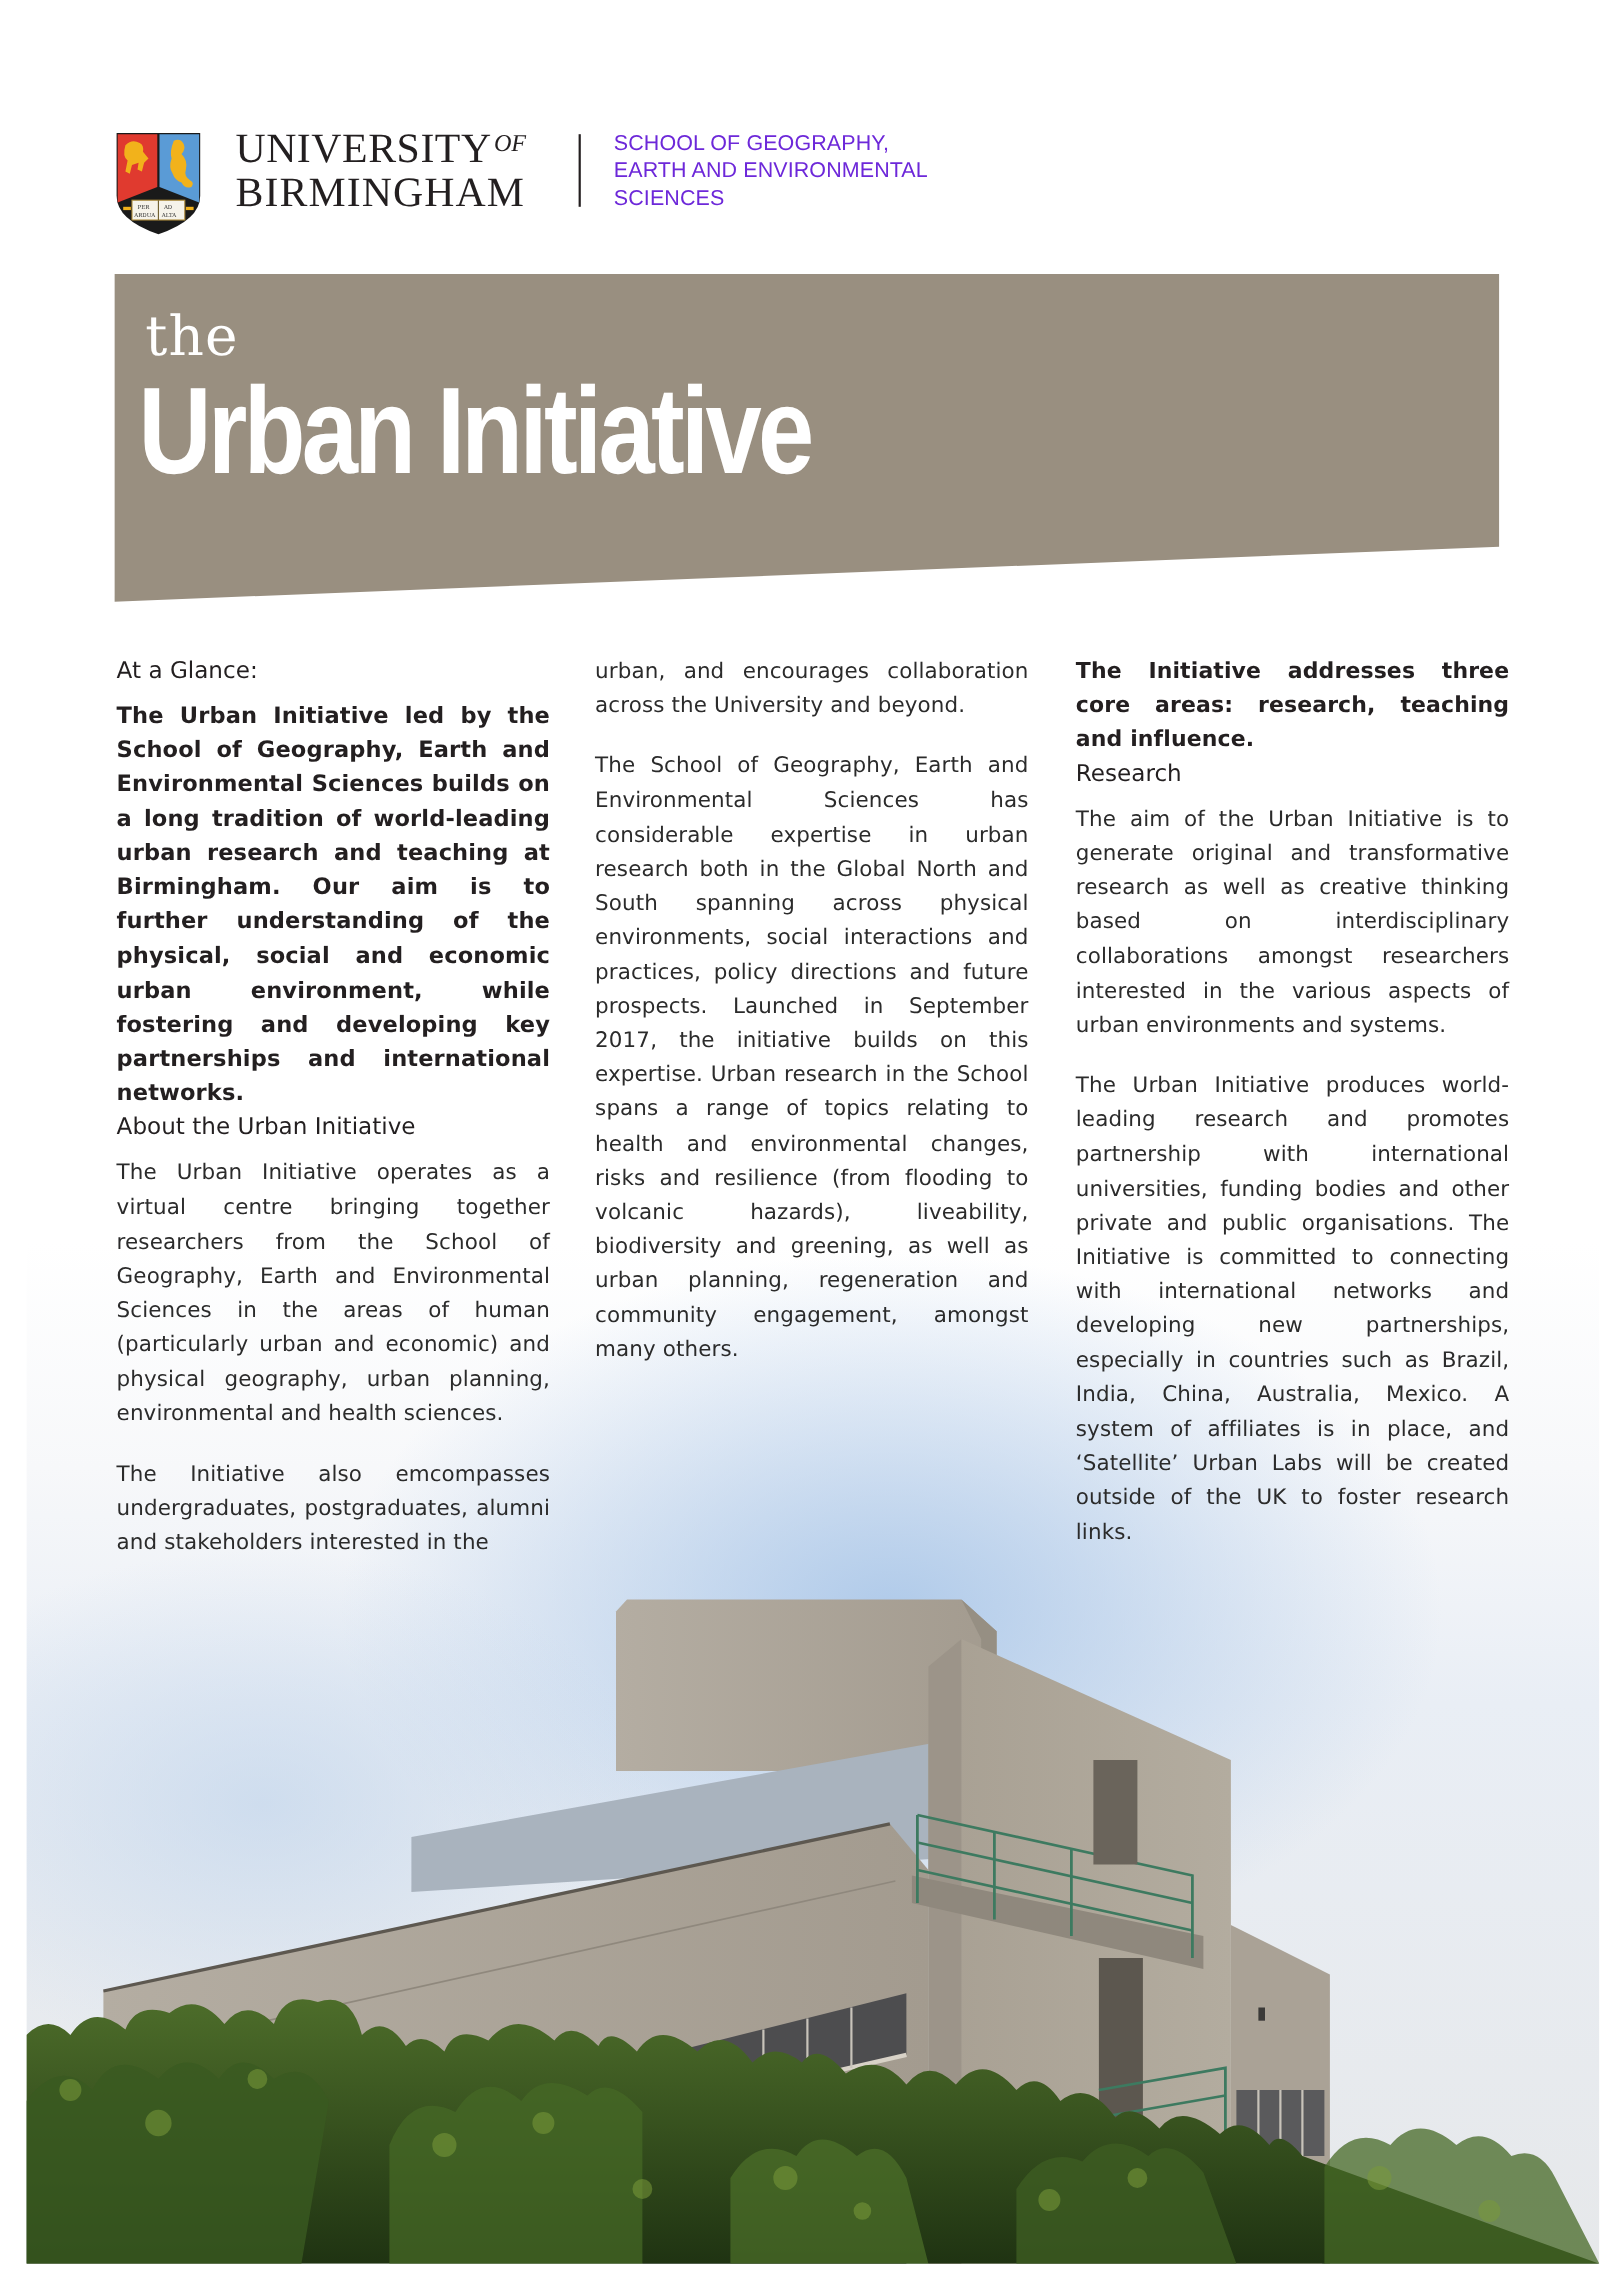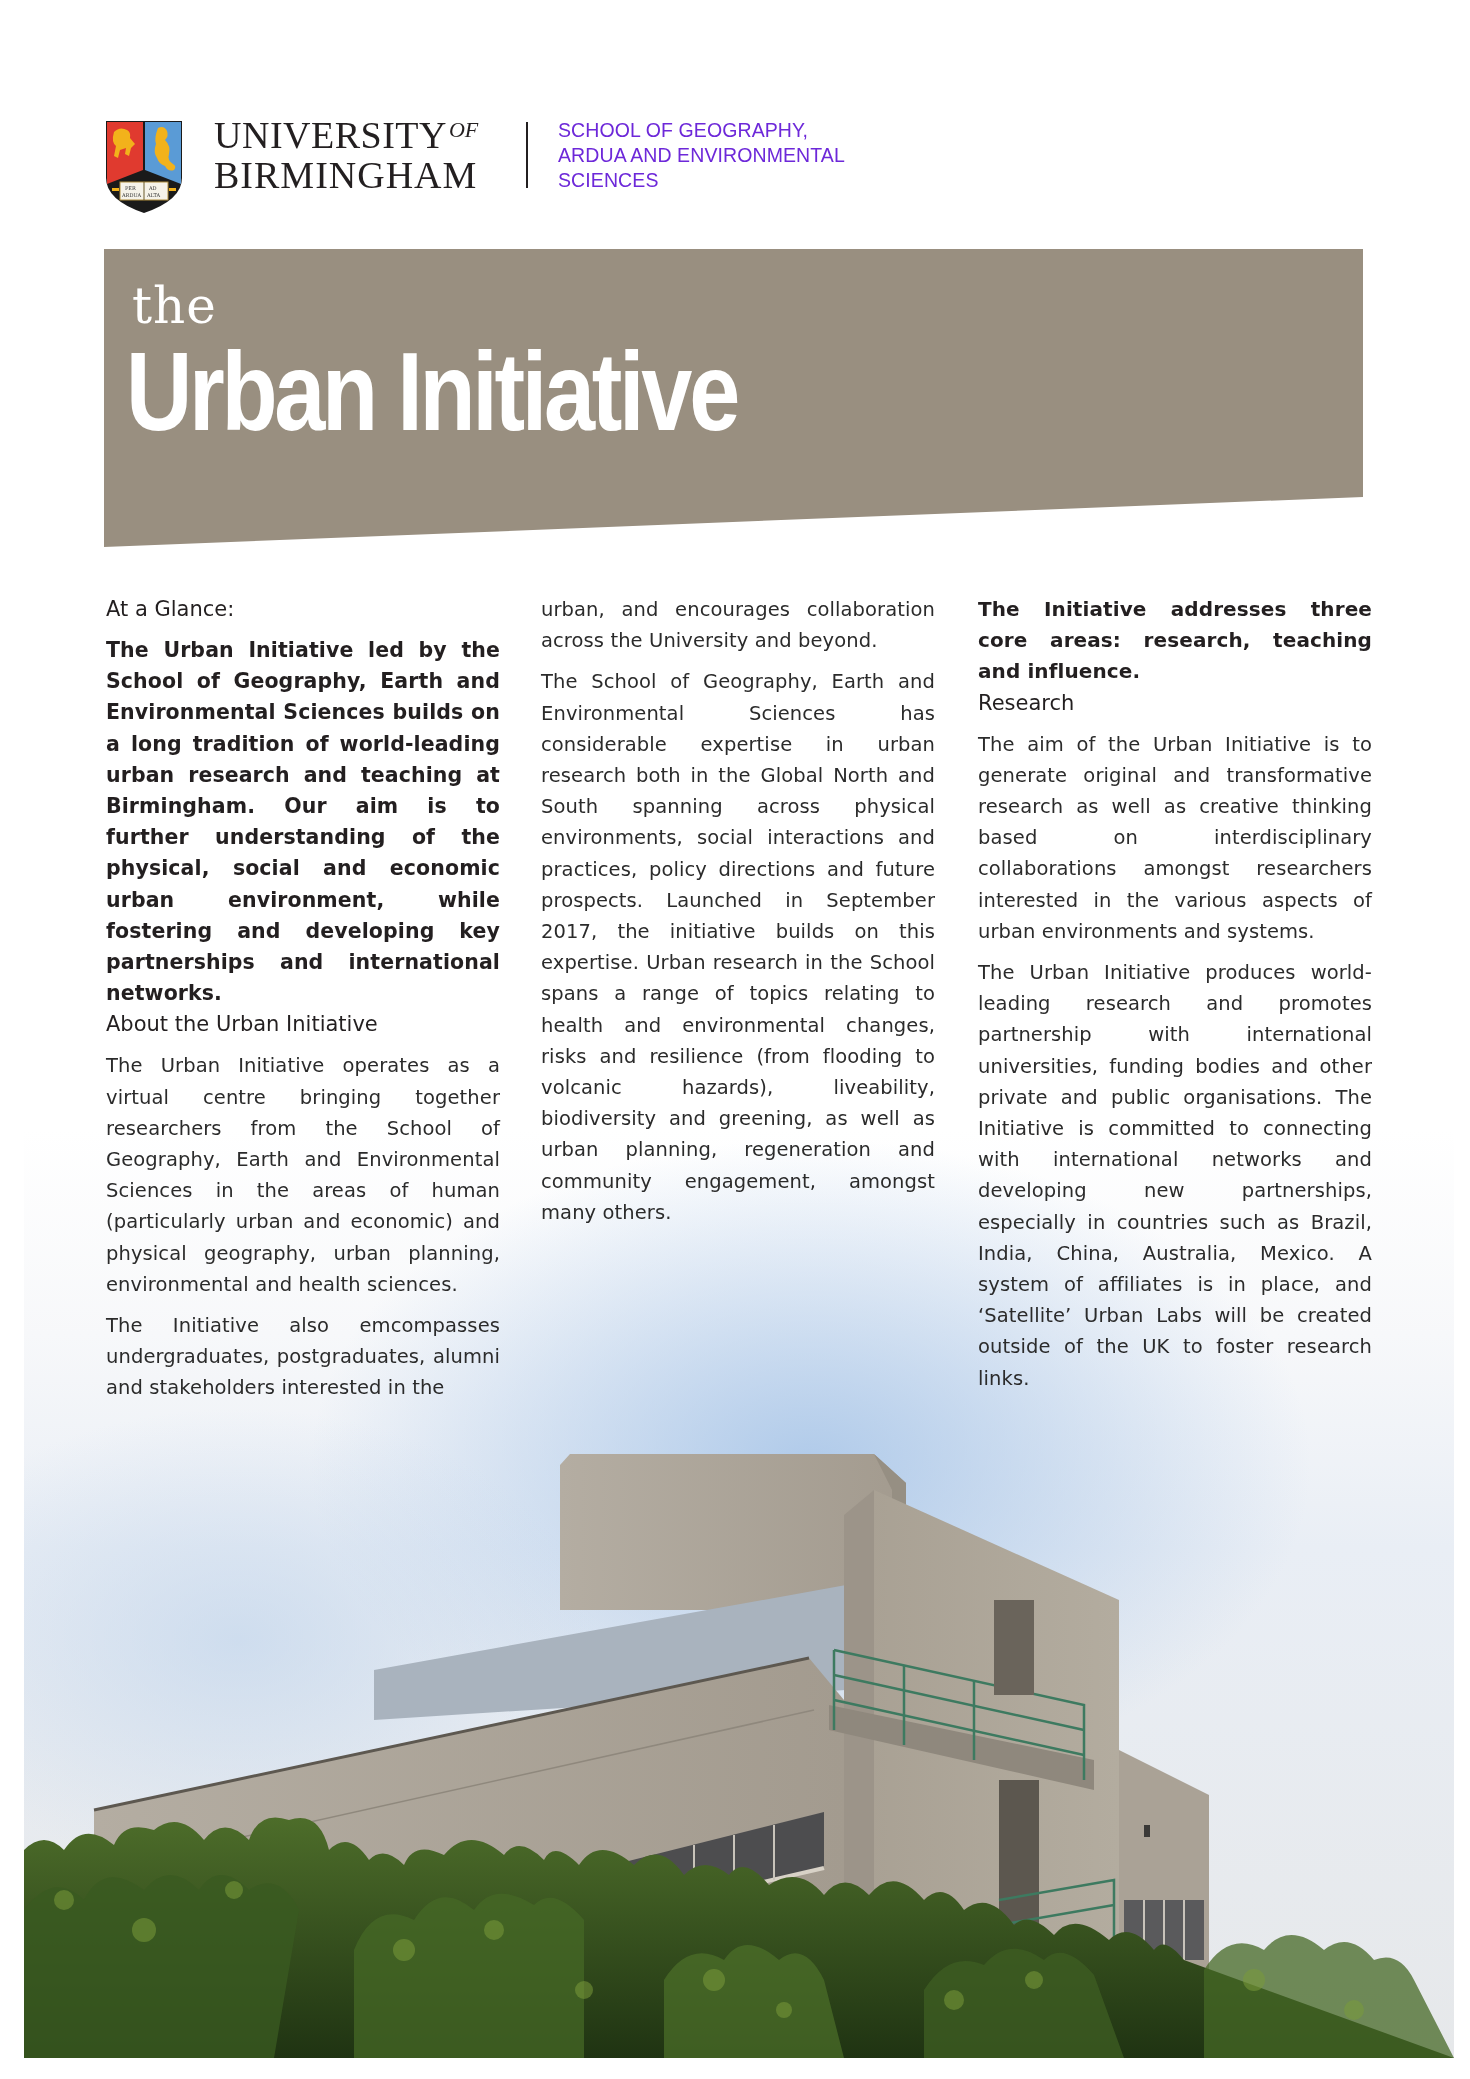--- a/index.html
+++ b/index.html
@@ -32,21 +32,21 @@
   .photo { position: absolute; left: 24px; top: 1130px; width: 1430px; height: 928px; }
   .photo svg { display: block; }
 
   
   .col { position: absolute; top: 594px; width: 394px; font-family: "DejaVu Sans", sans-serif; z-index: 2; }
   .col1 { left: 106px; }
   .col2 { left: 541px; top: 594px; }
   .col3 { left: 978px; }
   .col h3 { margin: 0; font-size: 21px; font-weight: normal; line-height: 31px; color: #231f20; }
   .col p { margin: 0; font-size: 19.5px; line-height: 31.2px; text-align: justify; color: #2b2b2b; letter-spacing: 0.1px; }
-  .col p + p { margin-top: 10px; }
+  .col p + p { margin-top: 24px; }
   .col .lead { font-weight: bold; font-size: 20.5px; line-height: 31.2px; color: #231f20; margin-top: 10px; }
   .col .lead-small { font-weight: bold; font-size: 20px; line-height: 31.2px; color: #231f20; margin: 0; text-align: justify; }
   .gap-about { margin-top: 40px; }
   .gap-about-p { margin-top: 10px !important; }
   .gap-research { margin-top: 50px; }
   .gap-research-p { margin-top: 10px !important; }
 </style>
 </head>
 <body>
 
@@ -78,21 +78,21 @@
       <span>UNIVERSITY</span>
       <span class="of">OF</span>
     </div>
     <div class="line2">BIRMINGHAM</div>
   </div>
 
   <div class="divider"></div>
 
   <div class="school">
     <div>SCHOOL OF GEOGRAPHY,</div>
-    <div>ARDUA AND ENVIRONMENTAL</div>
+    <div>EARTH AND ENVIRONMENTAL</div>
     <div>SCIENCES</div>
   </div>
 </div>
 
 <div class="banner">
   <svg width="1259" height="299" viewBox="0 0 1259 299">
     <polygon points="0,0 1259,0 1259,248 0,298" fill="#998f80"></polygon>
   </svg>
   <div class="the">the</div>
   <div class="title">Urban Initiative</div>

